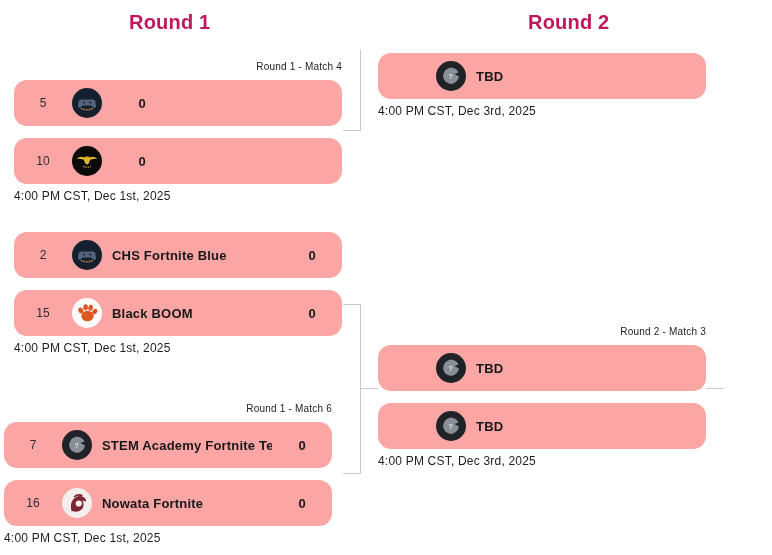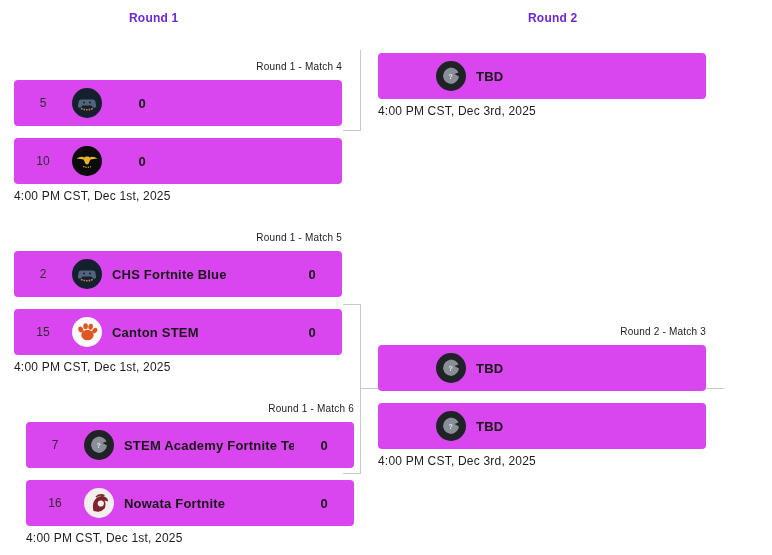--- a/index.html
+++ b/index.html
@@ -1,37 +1,37 @@
 <!DOCTYPE html>
 <html><head>
 <meta charset="utf-8">
 <style>
   html,body{margin:0;padding:0;background:#ffffff;}
   .bracket{
     position:relative;width:772px;height:555px;background:#ffffff;
     font-family:"Liberation Sans",sans-serif;overflow:hidden;
   }
   .round-header{
-    position:absolute;top:11px;font-size:12px;font-weight:bold;color:#6d28d9;
+    position:absolute;top:11px;font-size:20px;font-weight:bold;color:#be185d;
     letter-spacing:.2px;white-space:nowrap;text-align:center;
   }
   .rh-1{left:129px;}
   .rh-2{left:528px;}
   .match{position:absolute;width:328px;}
   .m1-0{left:14px;top:61px;}
   .m1-1{left:14px;top:232px;}
-  .m1-2{left:26px;top:403px;}
+  .m1-2{left:4px;top:403px;}
   .m2-0{left:378px;top:53px;}
   .m2-1{left:378px;top:326px;}
   .match-label{
     height:12px;font-size:10px;color:#1d1d1d;text-align:right;
     margin-bottom:7px;letter-spacing:.2px;
   }
   .team-row{
-    height:46px;background:#d946ef;border-radius:4px;
+    height:46px;background:#fca5a5;border-radius:13px;
     display:flex;align-items:center;margin-bottom:12px;
   }
   .seed{width:58px;text-align:center;font-size:12px;color:#2e2e2e;flex:0 0 58px;}
   .logo{width:30px;height:30px;flex:0 0 30px;margin-right:10px;}
   .logo svg{display:block;width:30px;height:30px;}
   .name{
     flex:1;font-size:13px;font-weight:bold;color:#181818;
     white-space:nowrap;overflow:hidden;letter-spacing:.2px;
   }
   .score{width:60px;flex:0 0 60px;text-align:center;font-size:13px;font-weight:bold;color:#181818;}
@@ -79,21 +79,20 @@
             <path d="M4.5 12.5Q9 9.5 12.5 11.5L13.5 10.5h3L17.5 11.5Q21 9.5 25.5 12.5Q21.5 12.8 18.5 13.5L17.5 15.5Q16.8 18.5 15 18.5Q13.2 18.5 12.5 15.5L11.5 13.5Q8.5 12.8 4.5 12.5Z" fill="#e3b42c"></path>
             <path d="M11 20.5Q15 22 19 20.5" stroke="#e3b42c" stroke-width="1.2" fill="none" stroke-dasharray="1.4 1"></path>
           </svg>
       </span>
       <span class="score">0</span>
     </div>
     <div class="match-time">4:00 PM CST, Dec 1st, 2025</div>
   </section>
 
   <section class="match m1-1">
-    <div class="match-label">Round 1 - Match 5</div>
     <div class="team-row">
       <span class="seed">2</span>
       <span class="logo">
         <svg viewBox="0 0 30 30">
             <circle cx="15" cy="15" r="15" fill="#15202e"></circle>
             <path d="M9.5 11.5h11a3 3 0 0 1 3 3l.6 3.2a1.8 1.8 0 0 1-3.1 1.5l-1.6-1.7h-8.8l-1.6 1.7a1.8 1.8 0 0 1-3.1-1.5l.6-3.2a3 3 0 0 1 3-3z" fill="#53647e"></path>
             <circle cx="12" cy="14.6" r="1" fill="#15202e"></circle>
             <circle cx="18" cy="14.6" r="1" fill="#15202e"></circle>
             <path d="M9 20.5Q15 23 21 20.5" stroke="#c08448" stroke-width="1.6" fill="none" stroke-dasharray="1.6 1"></path>
           </svg>
@@ -106,21 +105,21 @@
       <span class="logo">
         <svg viewBox="0 0 30 30">
             <circle cx="15" cy="15" r="15" fill="#fbfbfb"></circle>
             <ellipse cx="15.5" cy="18" rx="6.2" ry="5.2" fill="#dd5820"></ellipse>
             <ellipse cx="8.8" cy="12.5" rx="2.4" ry="3" transform="rotate(-25 8.8 12.5)" fill="#dd5820"></ellipse>
             <ellipse cx="13.6" cy="9.3" rx="2.3" ry="3" fill="#dd5820"></ellipse>
             <ellipse cx="18.6" cy="9.8" rx="2.3" ry="3" transform="rotate(12 18.6 9.8)" fill="#dd5820"></ellipse>
             <ellipse cx="22.8" cy="13.5" rx="2.3" ry="2.9" transform="rotate(35 22.8 13.5)" fill="#dd5820"></ellipse>
           </svg>
       </span>
-      <span class="name">Canton STEM</span>
+      <span class="name">Black BOOM</span>
       <span class="score">0</span>
     </div>
     <div class="match-time">4:00 PM CST, Dec 1st, 2025</div>
   </section>
 
   <section class="match m1-2">
     <div class="match-label">Round 1 - Match 6</div>
     <div class="team-row">
       <span class="seed">7</span>
       <span class="logo">

